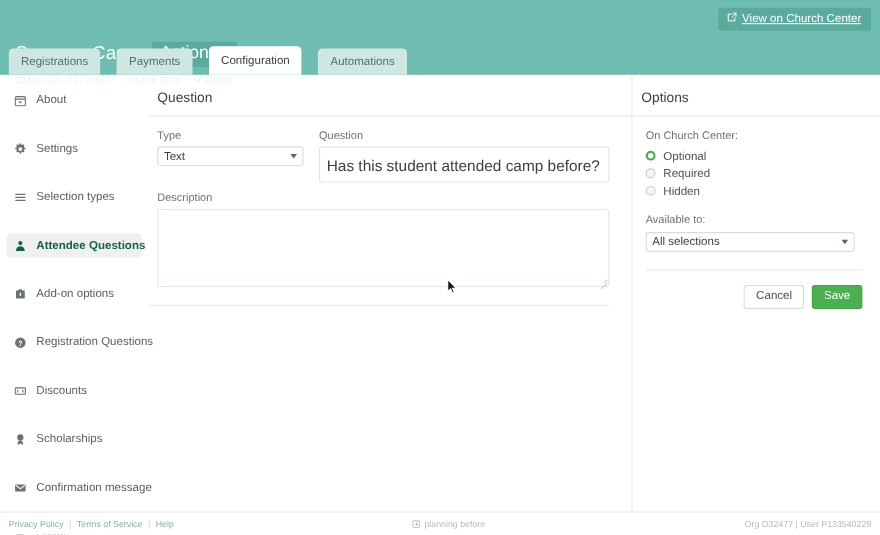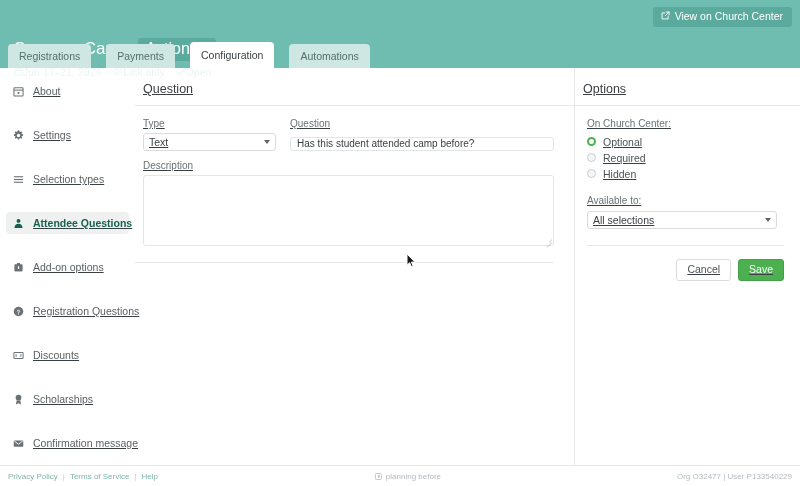--- a/index.html
+++ b/index.html
@@ -82,20 +82,21 @@
     color: #ffffff;
     font-size: 10.5px;
     border: none;
     border-radius: 3px;
     padding: 4px 9px 5px 8px;
     display: inline-flex;
     align-items: center;
     gap: 5px;
     cursor: pointer;
     line-height: 1;
+    text-decoration: underline;
   }
 
   
   .tab-bar {
     position: absolute;
     left: 8px;
     bottom: 0;
     display: flex;
     align-items: flex-end;
     gap: 15px;
@@ -115,21 +116,20 @@
     color: #3a3f42;
     padding-top: 7px;
     padding-bottom: 7px;
   }
 
   
   .page-body {
     display: flex;
     height: 397px;
     background: #ffffff;
-    text-decoration: underline;
   }
 
   
   .sidebar {
     width: 135px;
     padding: 12px 6px 0 6px;
     flex-shrink: 0;
   }
   .side-item {
     display: flex;
@@ -213,25 +213,25 @@
     right: 5px;
     top: 50%;
     transform: translateY(-50%);
     width: 0; height: 0;
     border-left: 3px solid transparent;
     border-right: 3px solid transparent;
     border-top: 4px solid #5d6468;
   }
   .text-input {
     width: 100%;
-    height: 14px;
+    height: 33px;
     border: 1px solid #e3e6e7;
     border-radius: 3px;
     background: #ffffff;
-    font-size: 10px;
+    font-size: 14px;
     color: #3a3f42;
     padding: 0 6px;
     font-family: "Liberation Sans", sans-serif;
     outline: none;
   }
   .desc-block { margin-top: 9px; }
   .textarea {
     width: 411px;
     height: 71px;
     border: 1px solid #e3e6e7;

